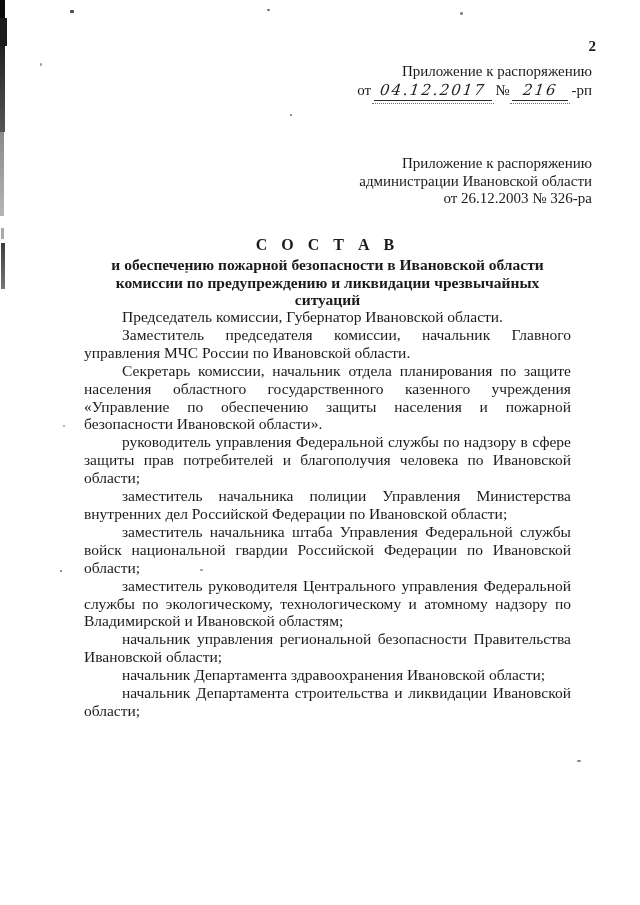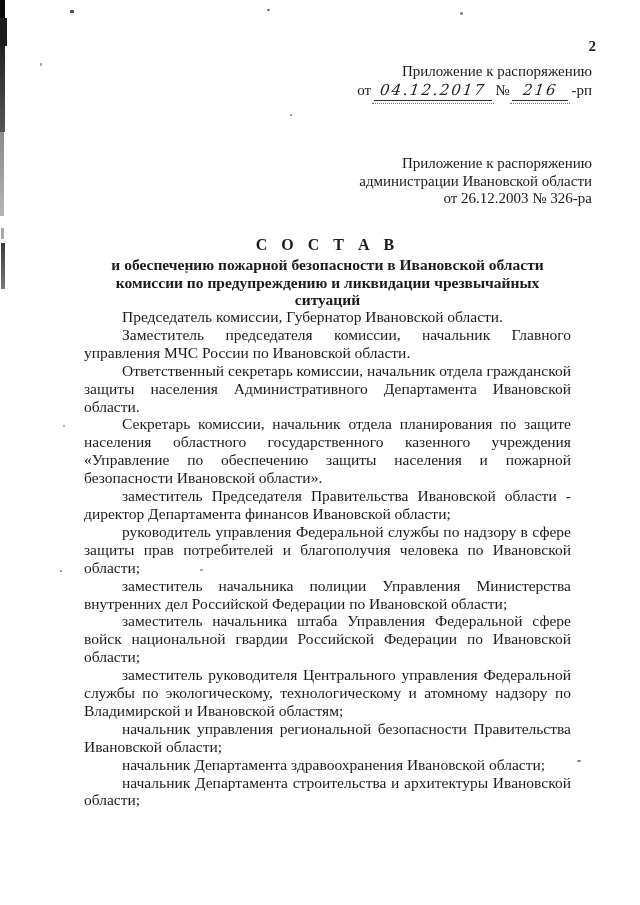--- a/index.html
+++ b/index.html
@@ -133,25 +133,23 @@
 
   <div class="doc-title">
     <div class="title-main">С О С Т А В</div>
     <div class="title-sub">и обеспечению пожарной безопасности в Ивановской области</div>
     <div class="title-sub">комиссии по предупреждению и ликвидации чрезвычайных ситуаций</div>
   </div>
 
   <div class="doc-body">
     <p>Председатель комиссии, Губернатор Ивановской области.</p>
     <p>Заместитель председателя комиссии, начальник Главного управления МЧС России по Ивановской области.</p>
-    <p>Ответственный секретарь комиссии, начальник отдела гражданской защиты населения Административного Департамента Ивановской области.</p>
     <p>Секретарь комиссии, начальник отдела планирования по защите населения областного государственного казенного учреждения «Управление по обеспечению защиты населения и пожарной безопасности Ивановской области».</p>
-    <p>заместитель Председателя Правительства Ивановской области - директор Департамента финансов Ивановской области;</p>
     <p>руководитель управления Федеральной службы по надзору в сфере защиты прав потребителей и благополучия человека по Ивановской области;</p>
     <p>заместитель начальника полиции Управления Министерства внутренних дел Российской Федерации по Ивановской области;</p>
-    <p>заместитель начальника штаба Управления Федеральной сфере войск национальной гвардии Российской Федерации по Ивановской области;</p>
+    <p>заместитель начальника штаба Управления Федеральной службы войск национальной гвардии Российской Федерации по Ивановской области;</p>
     <p>заместитель руководителя Центрального управления Федеральной службы по экологическому, технологическому и атомному надзору по Владимирской и Ивановской областям;</p>
     <p>начальник управления региональной безопасности Правительства Ивановской области;</p>
     <p>начальник Департамента здравоохранения Ивановской области;</p>
-    <p>начальник Департамента строительства и архитектуры Ивановской области;</p>
+    <p>начальник Департамента строительства и ликвидации Ивановской области;</p>
   </div>
 
 </div>
 
 </body></html>

